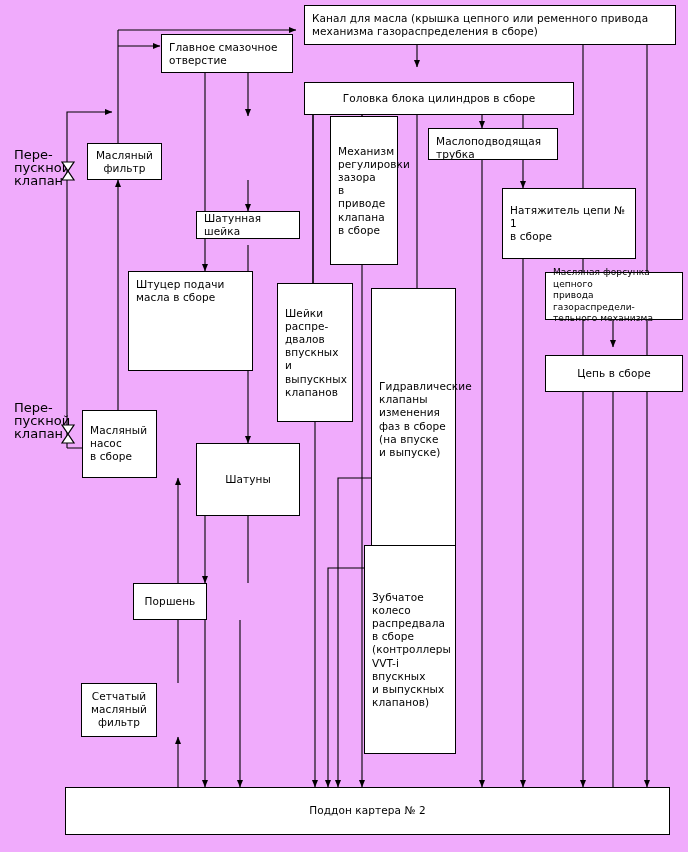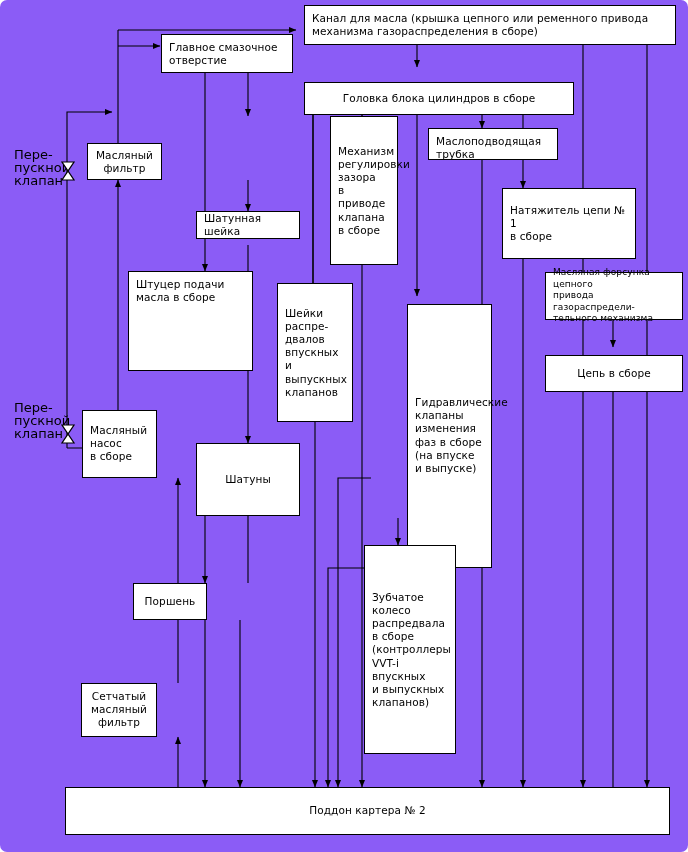--- a/index.html
+++ b/index.html
@@ -1,17 +1,17 @@
 <!DOCTYPE html>
 <html><head>
 <meta charset="utf-8">
 <style>
   html,body{margin:0;padding:0;background:#ffffff;}
   body{font-family:"DejaVu Sans","Liberation Sans",sans-serif;}
-  #diagram{position:relative;width:688px;height:852px;background:#8b5cf6;overflow:hidden;border-radius:7px;}
+  #diagram{position:relative;width:688px;height:852px;background:#f0abfc;overflow:hidden;}
   #svg-layer{position:absolute;left:0;top:0;width:688px;height:852px;}
   .node{position:absolute;box-sizing:border-box;border:1.3px solid #000;background:#fff;
         font-size:10.5px;line-height:13.2px;color:#000;letter-spacing:0.1px;}
   .node .txt{position:absolute;left:7px;right:5px;white-space:pre-line;}
   .ctr .txt{left:0;right:0;text-align:center;}
   .vtop .txt{top:6px;}
   .vmid{display:block;}
   .vmid .txt{top:50%;transform:translateY(-50%);}
   .freelabel{position:absolute;font-size:13px;line-height:13.2px;color:#000;white-space:pre-line;}
   .small .txt{font-size:9px;line-height:11.5px;}
@@ -157,21 +157,21 @@
 двалов
 впускных
 и выпускных
 клапанов</span>
   </div>
 
   <div class="node vmid ctr" style="left:545px;top:347px;width:138px;height:37px;margin-top:8px;">
     <span class="txt">Цепь в сборе</span>
   </div>
 
-  <div class="node vmid" style="left:371px;top:304px;width:85px;height:264px;margin-left:36px;">
+  <div class="node vmid" style="left:371px;top:288px;width:85px;height:264px;">
     <span class="txt">Гидравлические
 клапаны
 изменения
 фаз в сборе
 (на впуске
 и выпуске)</span>
   </div>
 
   <div class="node vmid" style="left:82px;top:410px;width:75px;height:68px;">
     <span class="txt">Масляный

